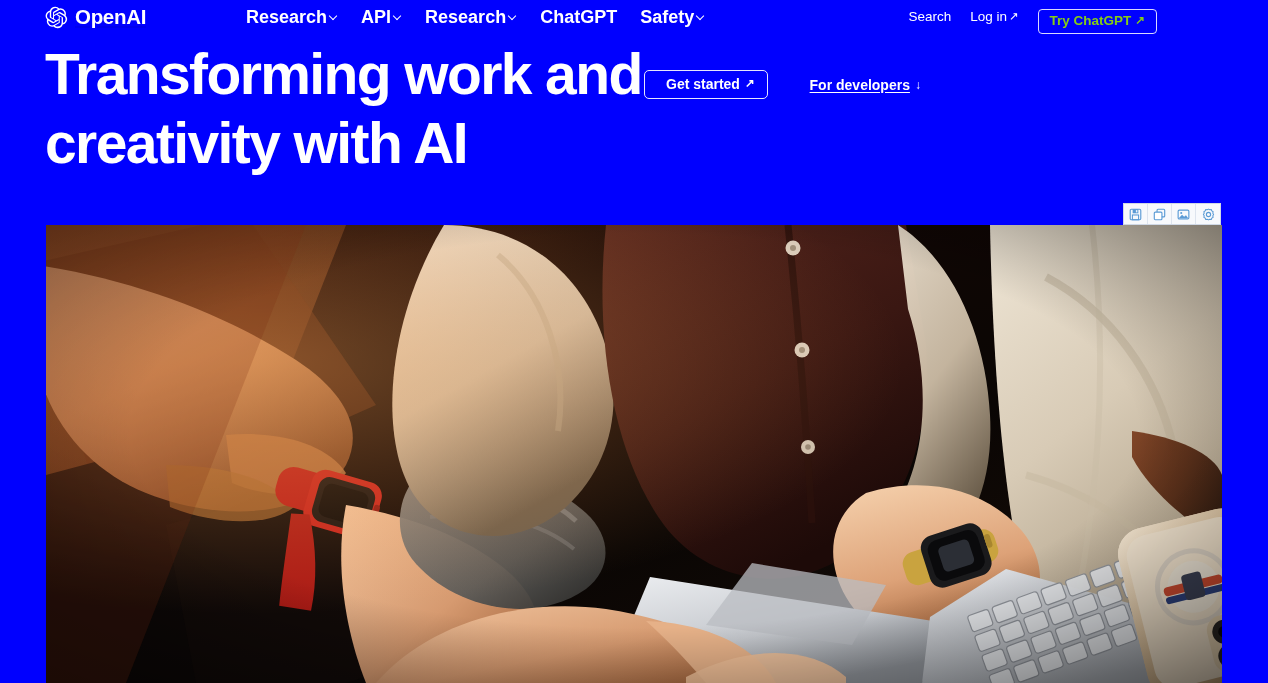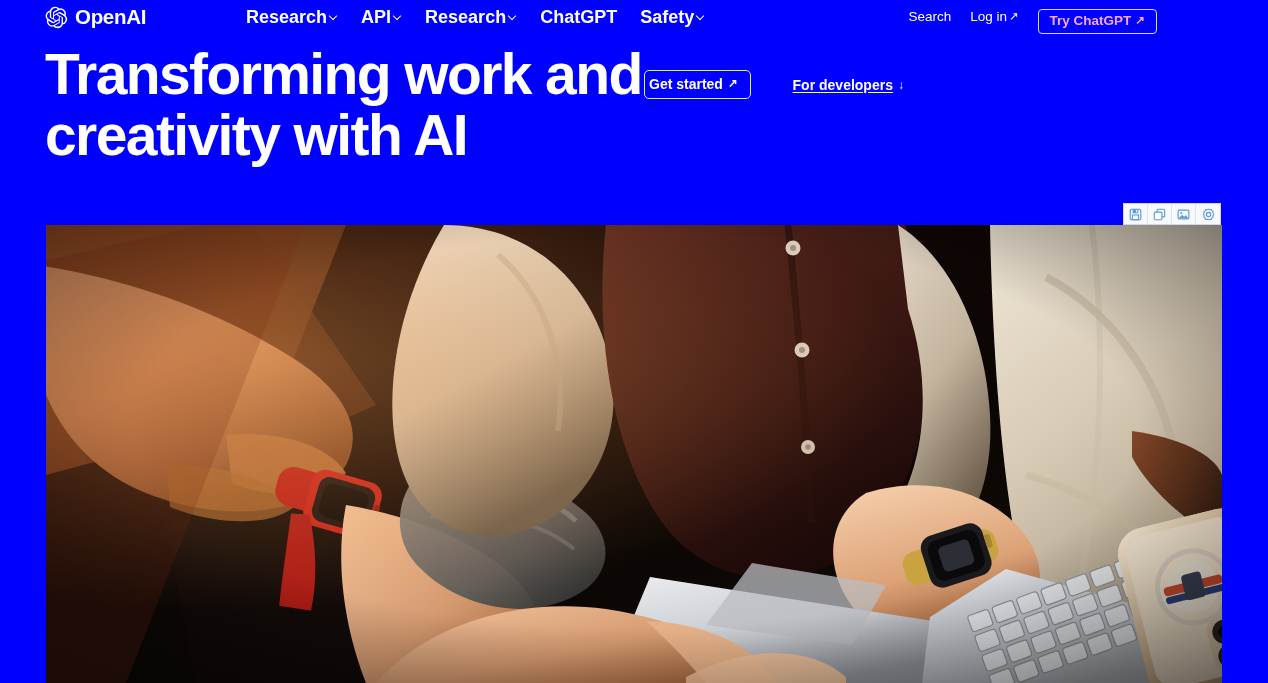--- a/index.html
+++ b/index.html
@@ -114,21 +114,21 @@
   }
   .arrow-ne { font-size: 11.5px; line-height: 1; display: inline-block; }
   .arrow-dn { font-size: 12px; line-height: 1; display: inline-block; }
 
   .btn-outline {
     border: 1.3px solid rgba(255,255,255,0.85);
     border-radius: 4px;
     padding: 4px 11px 5px 11px;
     font-size: 13.5px;
     font-weight: 700;
-    color: #f9a8d4;
+    color: #84cc16;
     background: transparent;
     text-decoration: none;
     white-space: nowrap;
     display: inline-flex;
     align-items: center;
     gap: 4px;
     line-height: 1;
     cursor: pointer;
     font-family: "Liberation Sans", sans-serif;
     margin-top: 9px;
@@ -146,21 +146,21 @@
     position: absolute;
     left: 45px;
     top: 12px;
     width: 600px;
     font-size: 57px;
     font-weight: 700;
     line-height: 1.0;
     letter-spacing: -1.6px;
     color: #FFFFFF;
   }
-  .hero-title .l2 { display: block; margin-top: 4px; }
+  .hero-title .l2 { display: block; margin-top: 12px; }
 
   .hero-right {
     position: absolute;
     left: 644px;
     top: 15px;
     width: 580px;
   }
   .hero-sub {
     font-size: 17.5px;
     font-weight: 400;
@@ -170,21 +170,21 @@
   }
   .hero-cta {
     margin-top: 21px;
     display: flex;
     align-items: center;
     gap: 22px;
   }
   .btn-pill {
     border: 1.3px solid rgba(255,255,255,0.9);
     border-radius: 5px;
-    padding: 6px 12px 7px 4px;
+    padding: 6px 12px 7px 21px;
     font-size: 14px;
     font-weight: 700;
     color: #FFFFFF;
     background: transparent;
     text-decoration: none;
     display: inline-flex;
     align-items: center;
     gap: 5px;
     line-height: 1;
     white-space: nowrap;

